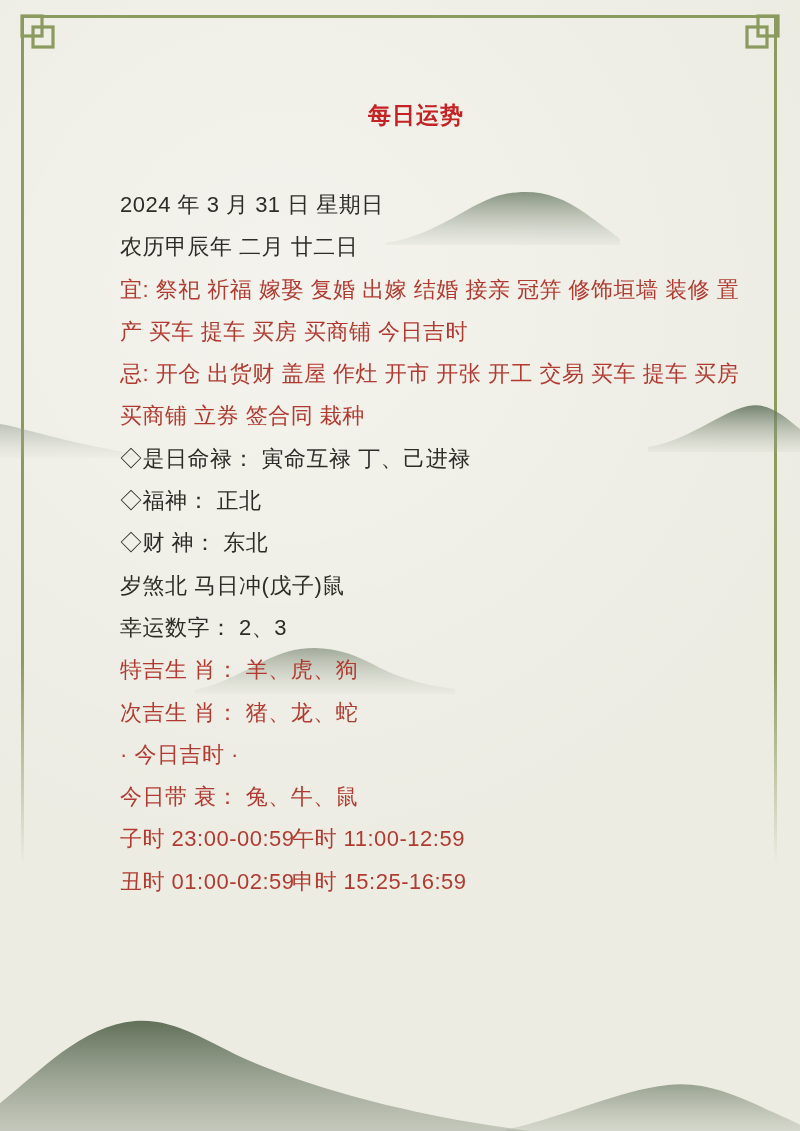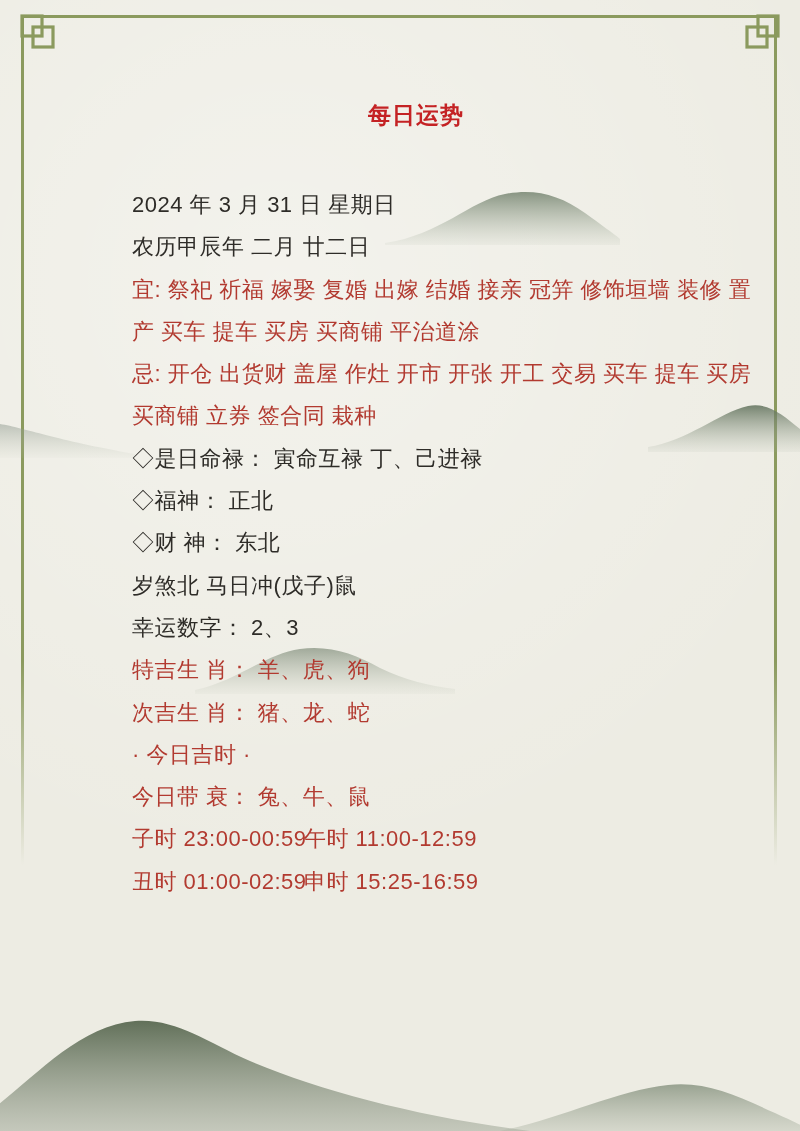--- a/index.html
+++ b/index.html
@@ -37,21 +37,21 @@
   #mtn-left-edge{left:0px;top:418px;}
   #mtn-right-edge{left:648px;top:397px;}
   #mtn-middle{left:195px;top:642px;}
   #mtn-bottom{left:0px;top:995px;}
 
   
   .title{
     position:absolute;top:84px;left:0;width:100%;margin:16px;text-align:center;
     font-size:23px;font-weight:bold;color:var(--title-red);letter-spacing:1px;
   }
-  .content{position:absolute;top:184px;left:132px;width:575px;}
+  .content{position:absolute;top:184px;left:120px;width:575px;}
   .line{height:42.3px;line-height:42.3px;font-size:22px;white-space:nowrap;letter-spacing:0.5px;}
   .line.black{color:var(--text-black);}
   .line.red{color:var(--text-red);}
   .col1{display:inline-block;width:172px;}
 </style>
 </head>
 <body>
 
 <div class="page">
 
@@ -121,21 +121,21 @@
     </defs>
     <path d="M-5,136 L-5,112 C35,82 80,30 135,26 C175,23 205,46 250,66 C320,96 420,122 530,136 Z" fill="url(#g5)"></path>
     <path d="M500,136 C560,124 615,96 668,90 C706,86 735,100 775,118 C788,124 797,128 802,131 L802,136 Z" fill="url(#g6)"></path>
   </svg>
 
   <h1 class="title">每日运势</h1>
   <div class="content" id="lines">
       <div class="line black">2024 年 3 月 31 日  星期日</div>
       <div class="line black">农历甲辰年  二月  廿二日</div>
       <div class="line red">宜: 祭祀 祈福 嫁娶 复婚 出嫁 结婚 接亲 冠笄 修饰垣墙 装修 置</div>
-      <div class="line red">产 买车 提车 买房 买商铺 平治道涂</div>
+      <div class="line red">产 买车 提车 买房 买商铺 今日吉时</div>
       <div class="line red">忌: 开仓 出货财 盖屋 作灶 开市 开张 开工 交易 买车 提车 买房</div>
       <div class="line red">买商铺 立券 签合同 栽种</div>
       <div class="line black">◇是日命禄： 寅命互禄 丁、己进禄</div>
       <div class="line black">◇福神： 正北</div>
       <div class="line black">◇财 神： 东北</div>
       <div class="line black">岁煞北 马日冲(戊子)鼠</div>
       <div class="line black">幸运数字： 2、3</div>
       <div class="line red">特吉生 肖： 羊、虎、狗</div>
       <div class="line red">次吉生 肖： 猪、龙、蛇</div>
       <div class="line red">· 今日吉时 ·</div>

